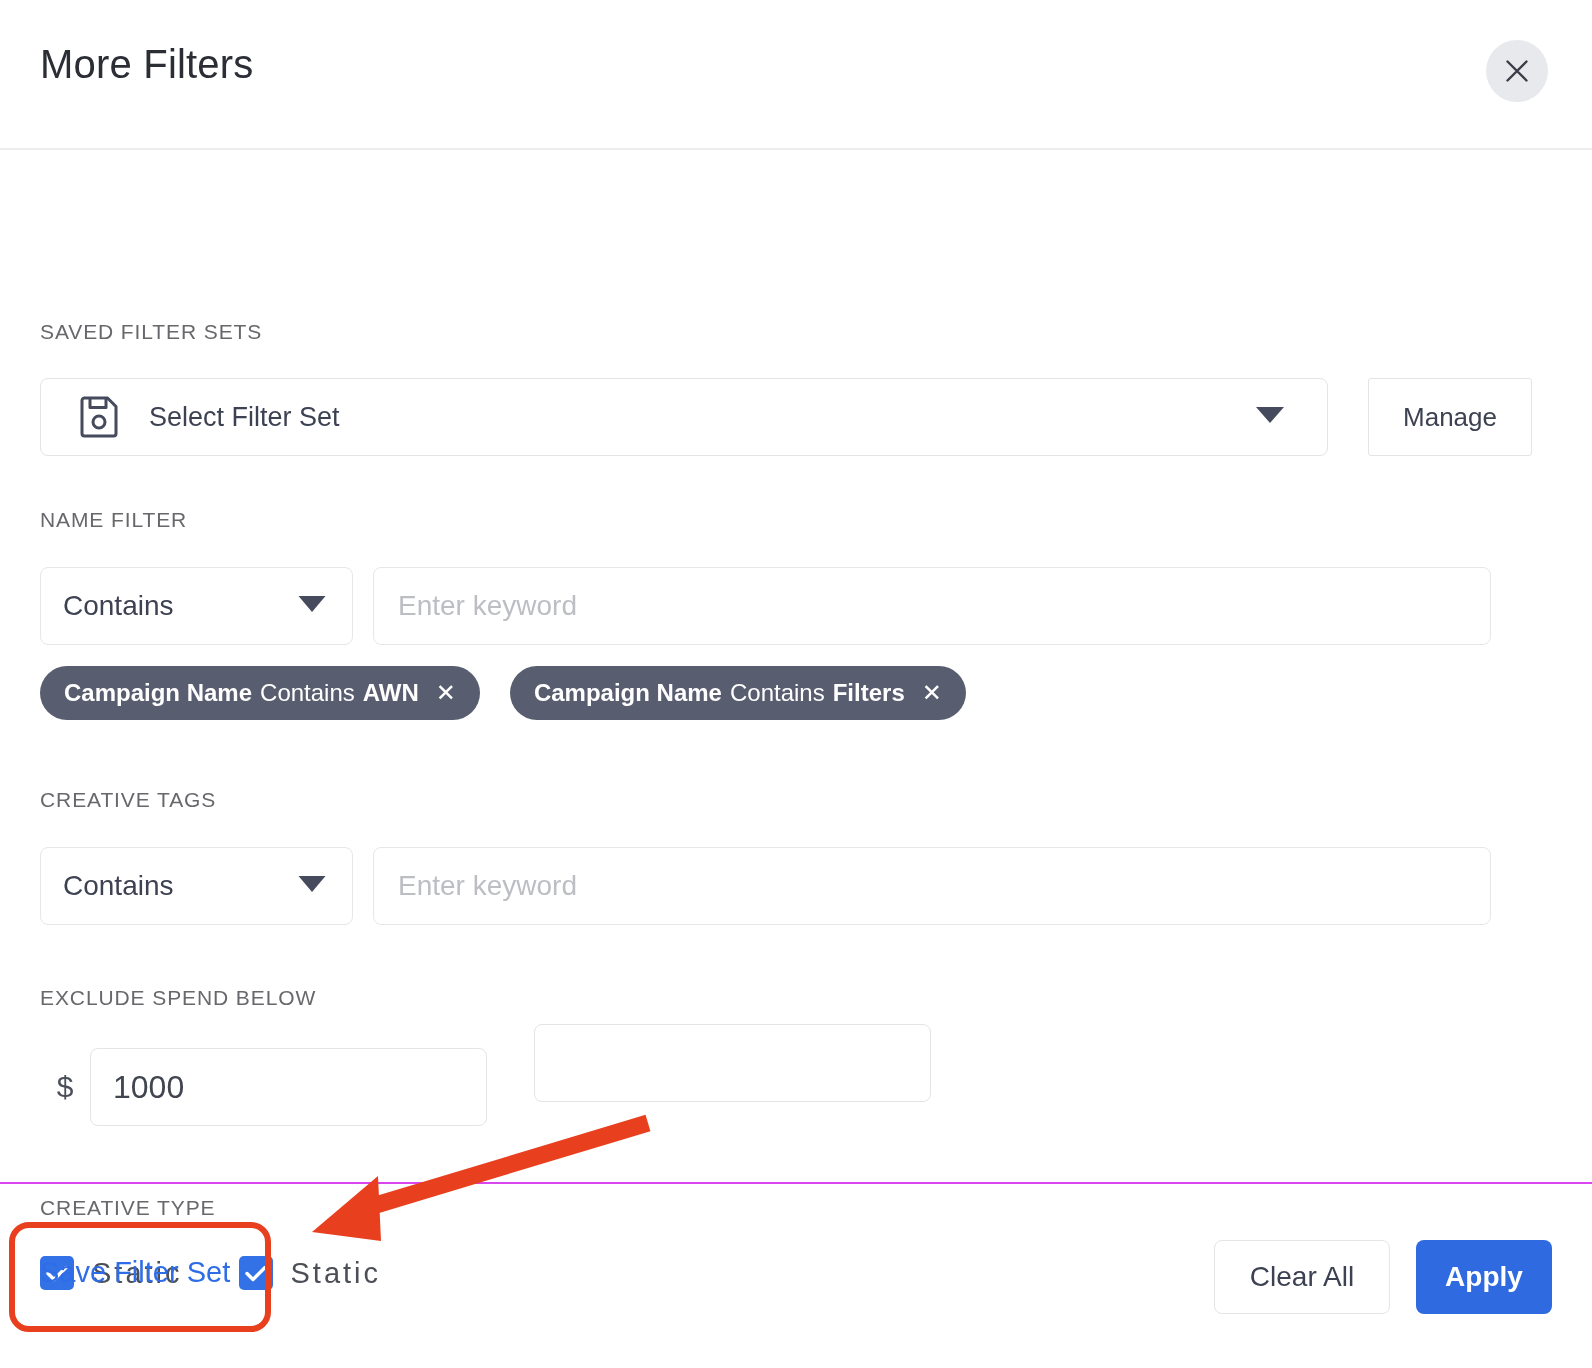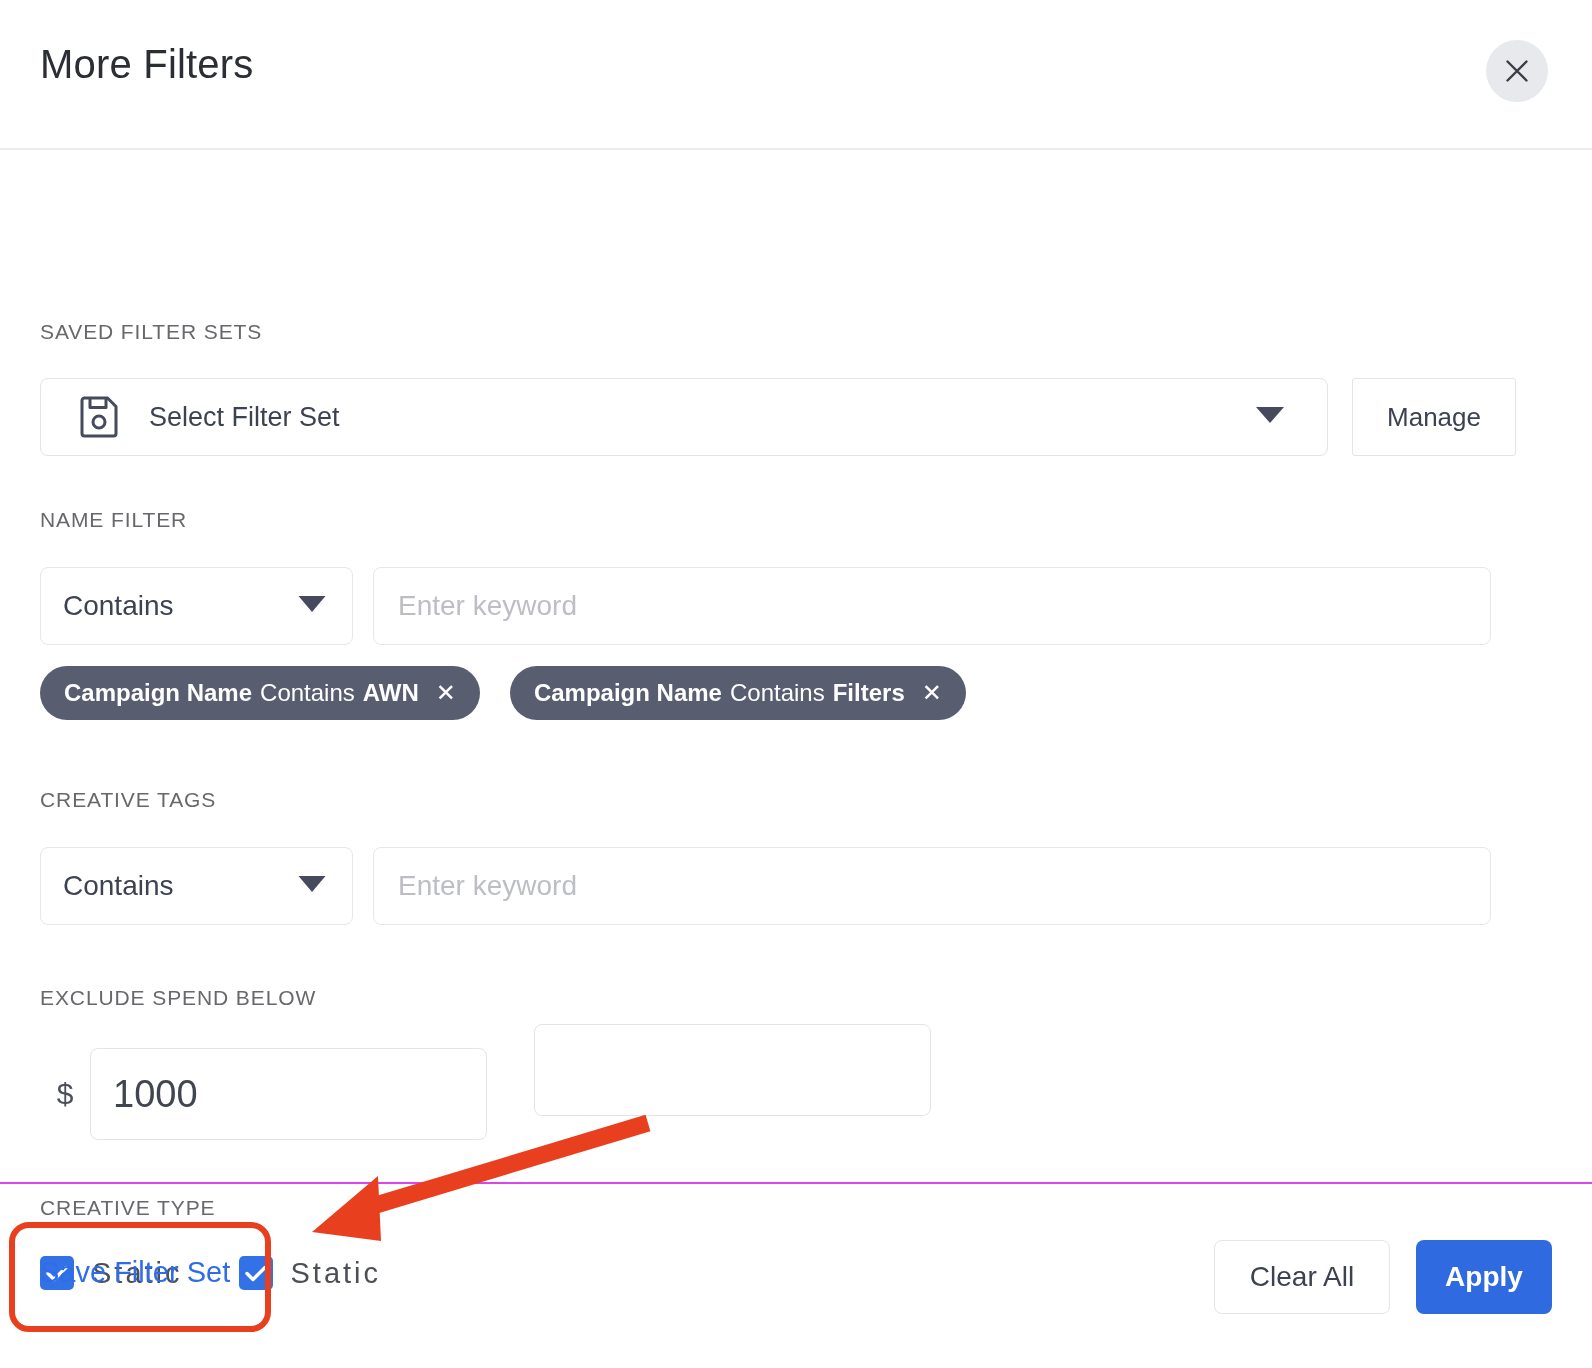--- a/index.html
+++ b/index.html
@@ -68,21 +68,21 @@
     text-transform: uppercase;
   }
 
   
   .saved-row {
     position: absolute;
     left: 40px;
     top: 228px;
     display: flex;
     align-items: center;
-    gap: 24px;
+    gap: 40px;
   }
   .select-filter-set {
     width: 1288px;
     height: 78px;
     border: 1.6px solid #e3e4e7;
     border-radius: 8px;
     background: #fff;
     display: flex;
     align-items: center;
     box-sizing: border-box;
@@ -206,26 +206,26 @@
     margin-top: 38px;
   }
   .dollar {
     font-size: 30px;
     color: #4b4f59;
     width: 50px;
     text-align: center;
   }
   .num-input {
     width: 397px;
-    height: 92px;
+    height: 78px;
     border: 1.6px solid #e3e4e7;
     border-radius: 8px;
     box-sizing: border-box;
     font-family: "Liberation Sans", sans-serif;
-    font-size: 38px;
+    font-size: 32px;
     color: #41454f;
     padding: 0 22px;
     outline: none;
     background: #fff;
   }
   .num-input.impr { width: 397px; margin-left: 0; }
 
   
   .ctype-wrap {
     position: absolute;

